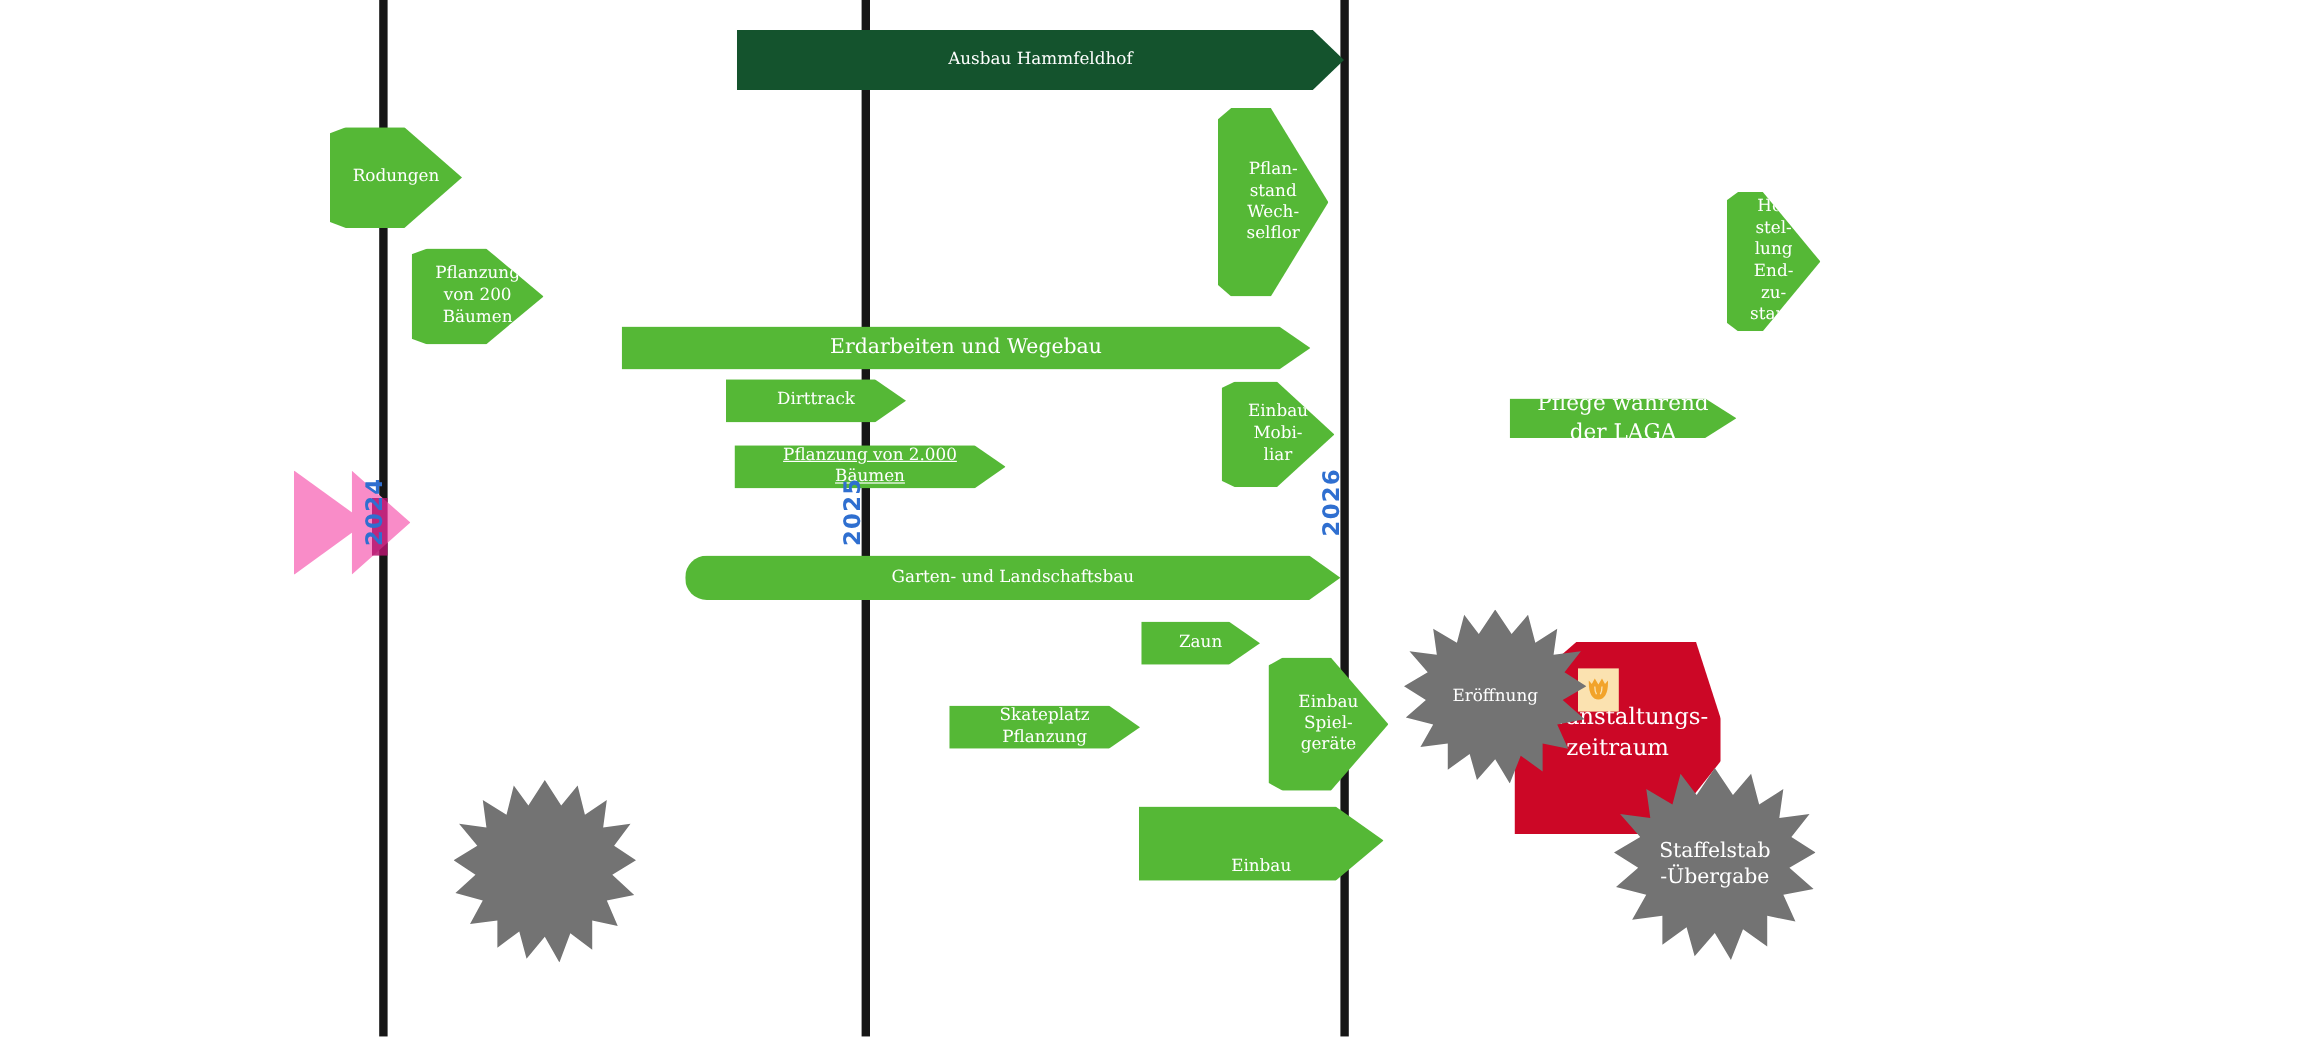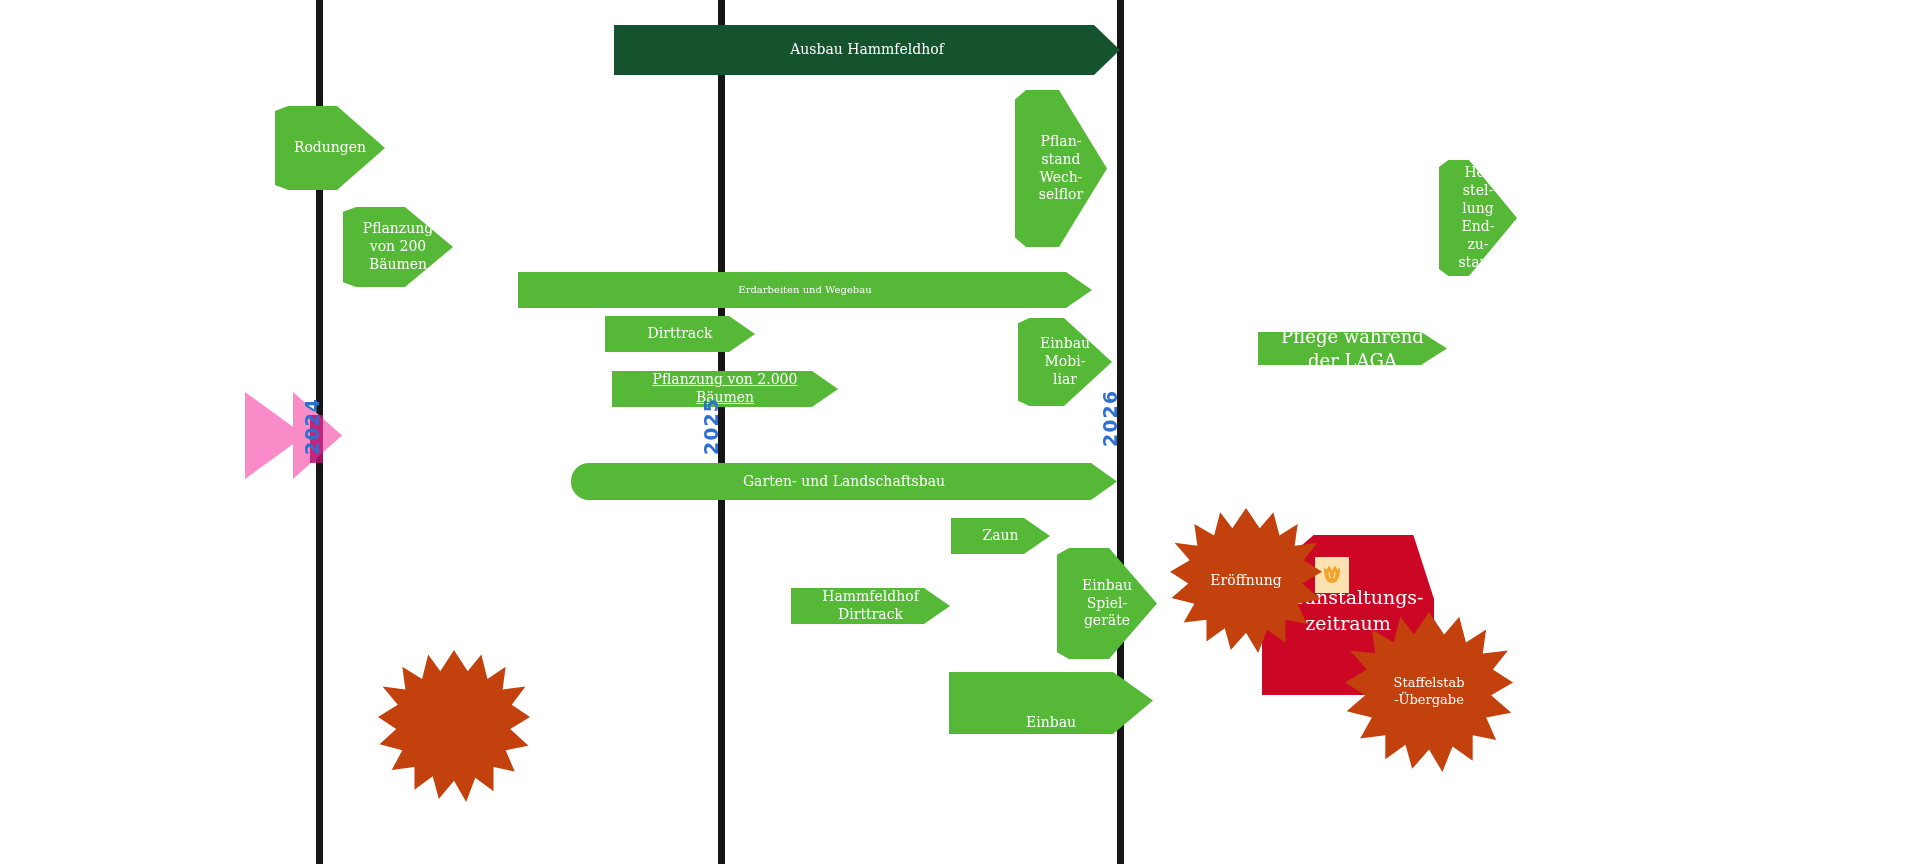--- a/index.html
+++ b/index.html
@@ -76,21 +76,21 @@
   }
   .pink-overlap {
     position: absolute;
     background: #b5146e;
     opacity: .85;
   }
 
   
   .burst {
     position: absolute;
-    background: #c2410c;
+    background: #737373;
     display: flex;
     align-items: center;
     justify-content: center;
     text-align: center;
     color: #ffffff;
     line-height: 1.3;
     clip-path: polygon(
       50% 0%, 59% 14%, 68% 3%, 72% 19%, 84% 11%, 82% 26%, 97% 24%,
       88% 36%, 100% 44%, 87% 52%, 99% 63%, 84% 66%, 90% 80%, 76% 77%,
       76% 93%, 64% 84%, 58% 100%, 50% 86%, 40% 98%, 36% 83%, 24% 92%,
@@ -156,21 +156,21 @@
 
   <div class="bar shape-tall green" style="left:1439px; top:160px; width:78px; height:116px; font-size:14px; white-space:pre-line;">
     <span class="lbl">Her
 stel-
 lung
 End-
 zu-
 stand</span>
   </div>
 
-  <div class="bar shape-wide green" style="left:518px; top:272px; width:574px; height:36px; font-size:10px;">
+  <div class="bar shape-wide green" style="left:518px; top:272px; width:574px; height:36px; font-size:17px;">
     <span class="lbl">Erdarbeiten und Wegebau</span>
   </div>
 
   <div class="bar shape-wide green" style="left:605px; top:316px; width:150px; height:36px; font-size:14px;">
     <span class="lbl">Dirttrack</span>
   </div>
 
   <div class="bar shape-tall green" style="left:1018px; top:318px; width:94px; height:88px; font-size:14px; white-space:pre-line;">
     <span class="lbl">Einbau
 Mobi-
@@ -207,21 +207,21 @@
     <span class="lbl">Zaun</span>
   </div>
 
   <div class="bar shape-tall green" style="left:1057px; top:548px; width:100px; height:111px; font-size:14px; white-space:pre-line;">
     <span class="lbl">Einbau
 Spiel-
 geräte</span>
   </div>
 
   <div class="bar shape-wide green" style="left:791px; top:588px; width:159px; height:36px; font-size:14px;">
-    <span class="lbl">Hammfeldhof Dirttrack</span>
+    <span class="lbl">Skateplatz Pflanzung</span>
   </div>
 
   <div class="bar shape-clipped green" style="left:949px; top:672px; width:204px; height:62px; font-size:14px; align-items:flex-end; padding-bottom:2px;">
     <span class="lbl">Einbau</span>
   </div>
 
   <div class="burst" style="left:378px; top:650px; width:152px; height:152px;"></div>
 
   <div class="event-red" style="left:1262px; top:535px; width:172px; height:160px; white-space:pre-line;">
     <span class="etitle">Veranstaltungs-
@@ -234,18 +234,18 @@
                C19 15 16 20 11 20 C6 20 3 15 3 6 Z" fill="#f2a32a"></path>
       <path d="M8 9 C8 12 8.6 14 9.4 15.6" stroke="#fbe2b0" stroke-width="1.1" fill="none"></path>
       <path d="M14 9 C14 12 13.4 14 12.6 15.6" stroke="#fbe2b0" stroke-width="1.1" fill="none"></path>
     </svg>
   </div>
 
   <div class="burst" style="left:1170px; top:508px; width:152px; height:145px; font-size:14px;">
     <span>Eröffnung</span>
   </div>
 
-  <div class="burst" style="left:1345px; top:612px; width:168px; height:160px; font-size:13px; white-space:pre-line;">
+  <div class="burst" style="left:1345px; top:640px; width:168px; height:160px; font-size:17px; white-space:pre-line;">
     <span>Staffelstab
 -Übergabe</span>
   </div>
 
 </div>
 
 </body></html>

